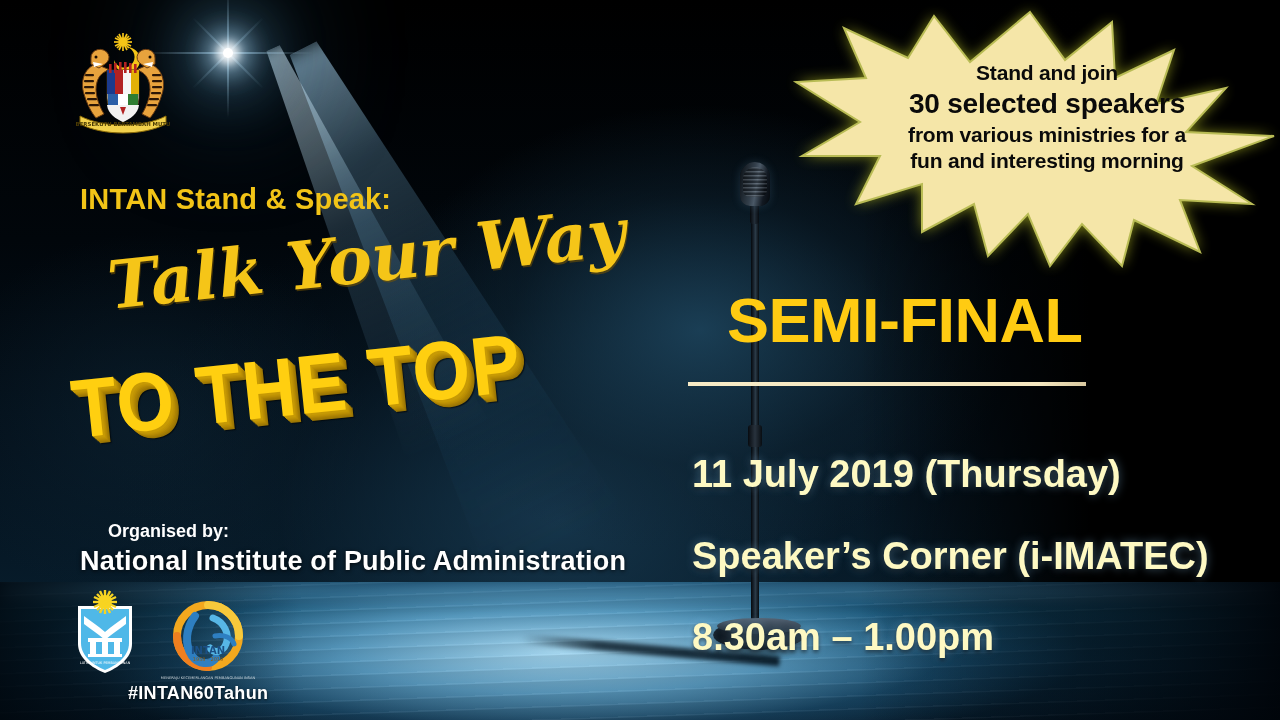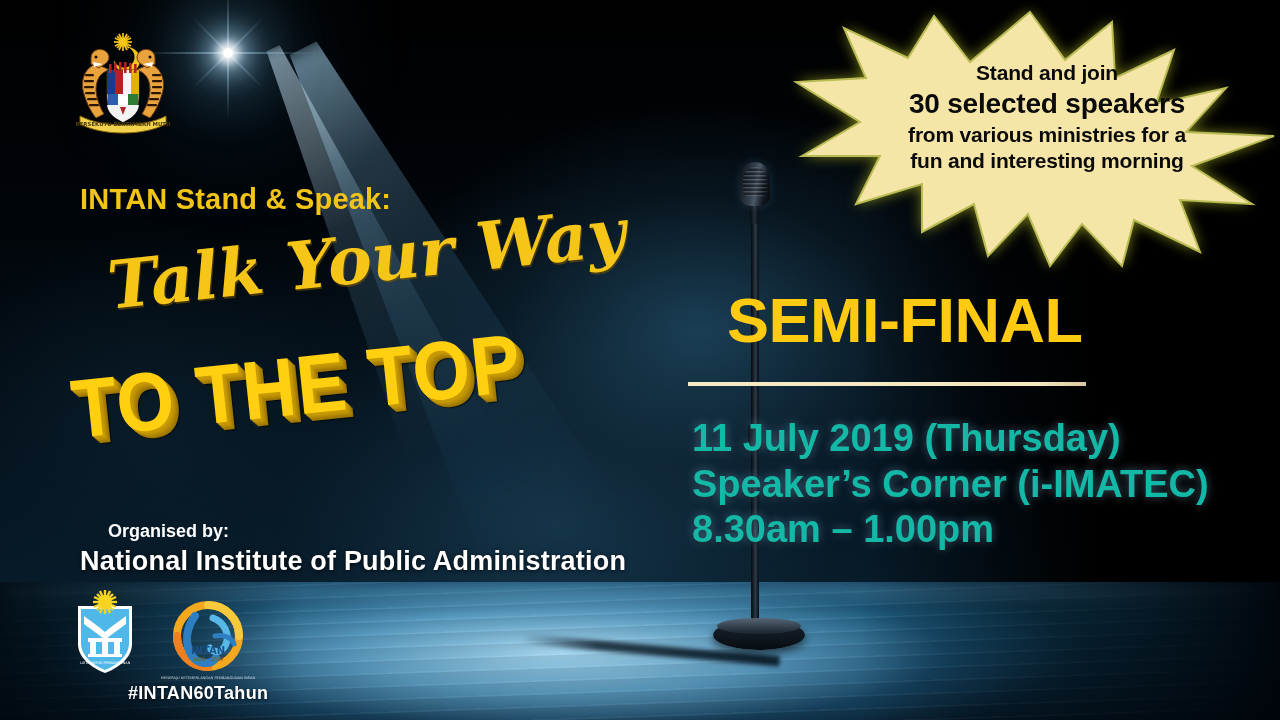--- a/index.html
+++ b/index.html
@@ -204,23 +204,24 @@
     font-size:63px; font-weight:bold; color:#FFCB12;
     letter-spacing:-.5px; white-space:nowrap;margin-left:37px;
   }
   .divider{
     position:absolute; left:688px; top:382px;
     width:398px; height:4px;
     background:linear-gradient(90deg,#F7EBC6 0%,#F5E7C0 88%,#d9c9a0 100%);
   }
   .details{ position:absolute; left:692px; top:416px; }
   .detail-line{
-    font-size:38px; font-weight:bold; color:#14b8a6;
+    font-size:38px; font-weight:bold; color:#fef9c3;
     white-space:nowrap; line-height:1.2;
     text-shadow:0 0 10px rgba(140,200,240,.45), 0 2px 4px rgba(0,0,0,.7);
+    margin-top:36px;
   }
 
   
   .burst-wrap{ position:absolute; left:782px; top:8px; width:498px; height:262px; }
   .burst-glow{
     position:absolute; left:0; top:0; width:498px; height:262px;
     filter:blur(7px); opacity:.85;
   }
   .burst-main{ position:absolute; left:0; top:0; width:498px; height:262px; }
   .burst-text{

